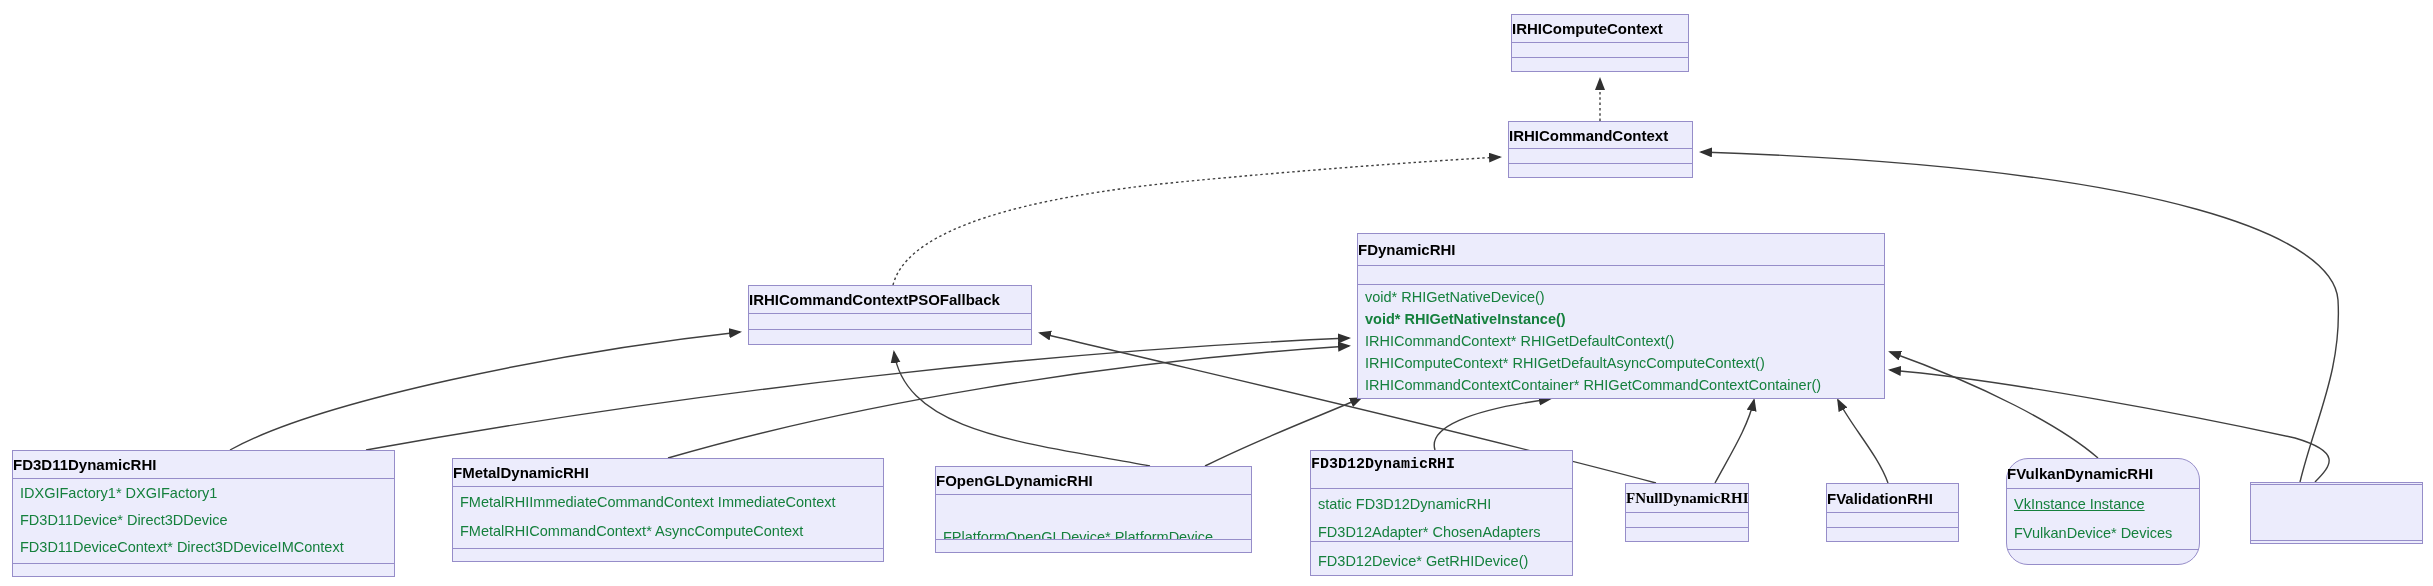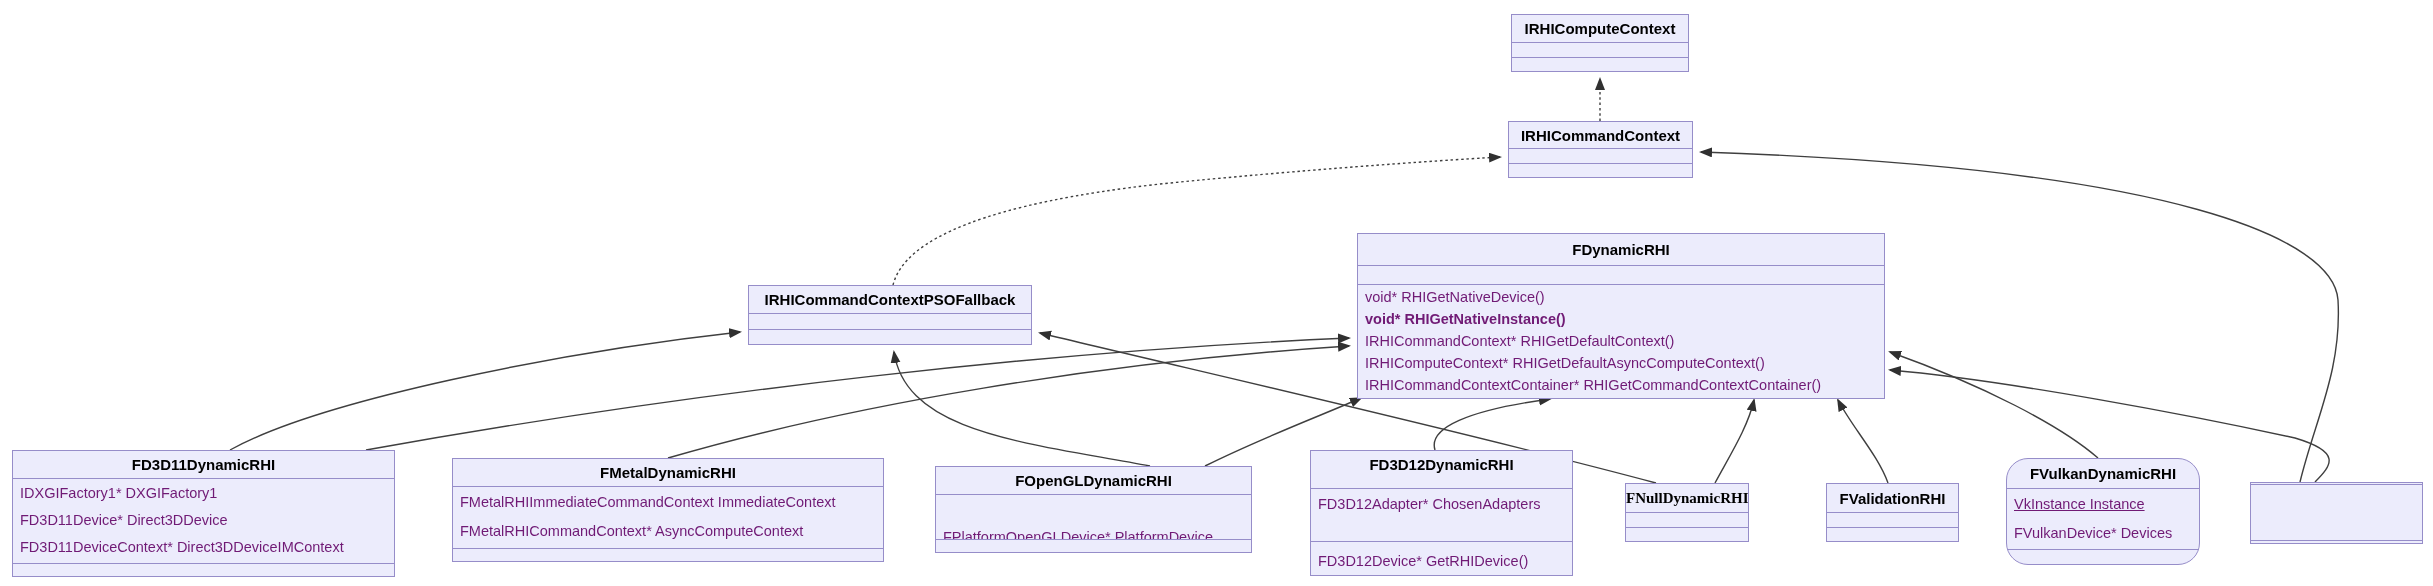--- a/index.html
+++ b/index.html
@@ -22,32 +22,32 @@
     position: absolute;
     box-sizing: border-box;
     background: #ececfc;
     border: 1px solid #968dc9;
     display: flex;
     flex-direction: column;
     box-shadow: 0 0 0 0 transparent;
   }
   .uml-title {
     box-sizing: border-box;
-    text-align: center;
+    text-align: left;
     font-weight: bold;
     color: #000000;
     font-size: 15px;
     border-bottom: 1px solid #968dc9;
     white-space: nowrap;
     overflow: hidden;
   }
   .uml-sec {
     box-sizing: border-box;
     padding: 1px 7px;
-    color: #701a75;
+    color: #15803d;
     font-size: 14.5px;
     overflow: hidden;
   }
   .uml-sec + .uml-sec { border-top: 1px solid #968dc9; }
   .uml-line { white-space: nowrap; }
 </style>
 </head>
 <body>
 
 <div id="diagram">
@@ -119,22 +119,23 @@
         <div class="uml-sec" style="height: 13px;"></div>
       </div>
       <div class="uml-node" style="left: 935px; top: 466px; width: 317px; height: 87px;">
         <div class="uml-title" style="height: 28px; line-height: 28px;">FOpenGLDynamicRHI</div>
         <div class="uml-sec" style="height: 44px;">
           <div class="uml-line" style="line-height: 42px; margin-top: 20px;">FPlatformOpenGLDevice* PlatformDevice</div>
         </div>
         <div class="uml-sec" style="height: 13px;"></div>
       </div>
       <div class="uml-node" style="left: 1310px; top: 450px; width: 263px; height: 126px;">
-        <div class="uml-title" style="height: 43px; line-height: 28px;">FD3D12DynamicRHI</div>
+        <div class="uml-title" style="height: 43px; line-height: 28px; font-family: Liberation Mono, monospace;">FD3D12DynamicRHI</div>
         <div class="uml-sec" style="height: 58px;">
+          <div class="uml-line" style="line-height: 28px;">static FD3D12DynamicRHI</div>
           <div class="uml-line" style="line-height: 28px;">FD3D12Adapter* ChosenAdapters</div>
         </div>
         <div class="uml-sec" style="height: 38px;">
           <div class="uml-line" style="line-height: 36px;">FD3D12Device* GetRHIDevice()</div>
         </div>
       </div>
       <div class="uml-node" style="left: 1625px; top: 483px; width: 124px; height: 59px; font-family: Liberation Serif, serif;">
         <div class="uml-title" style="height: 29px; line-height: 29px;">FNullDynamicRHI</div>
         <div class="uml-sec" style="height: 14px;"></div>
         <div class="uml-sec" style="height: 14px;"></div>

